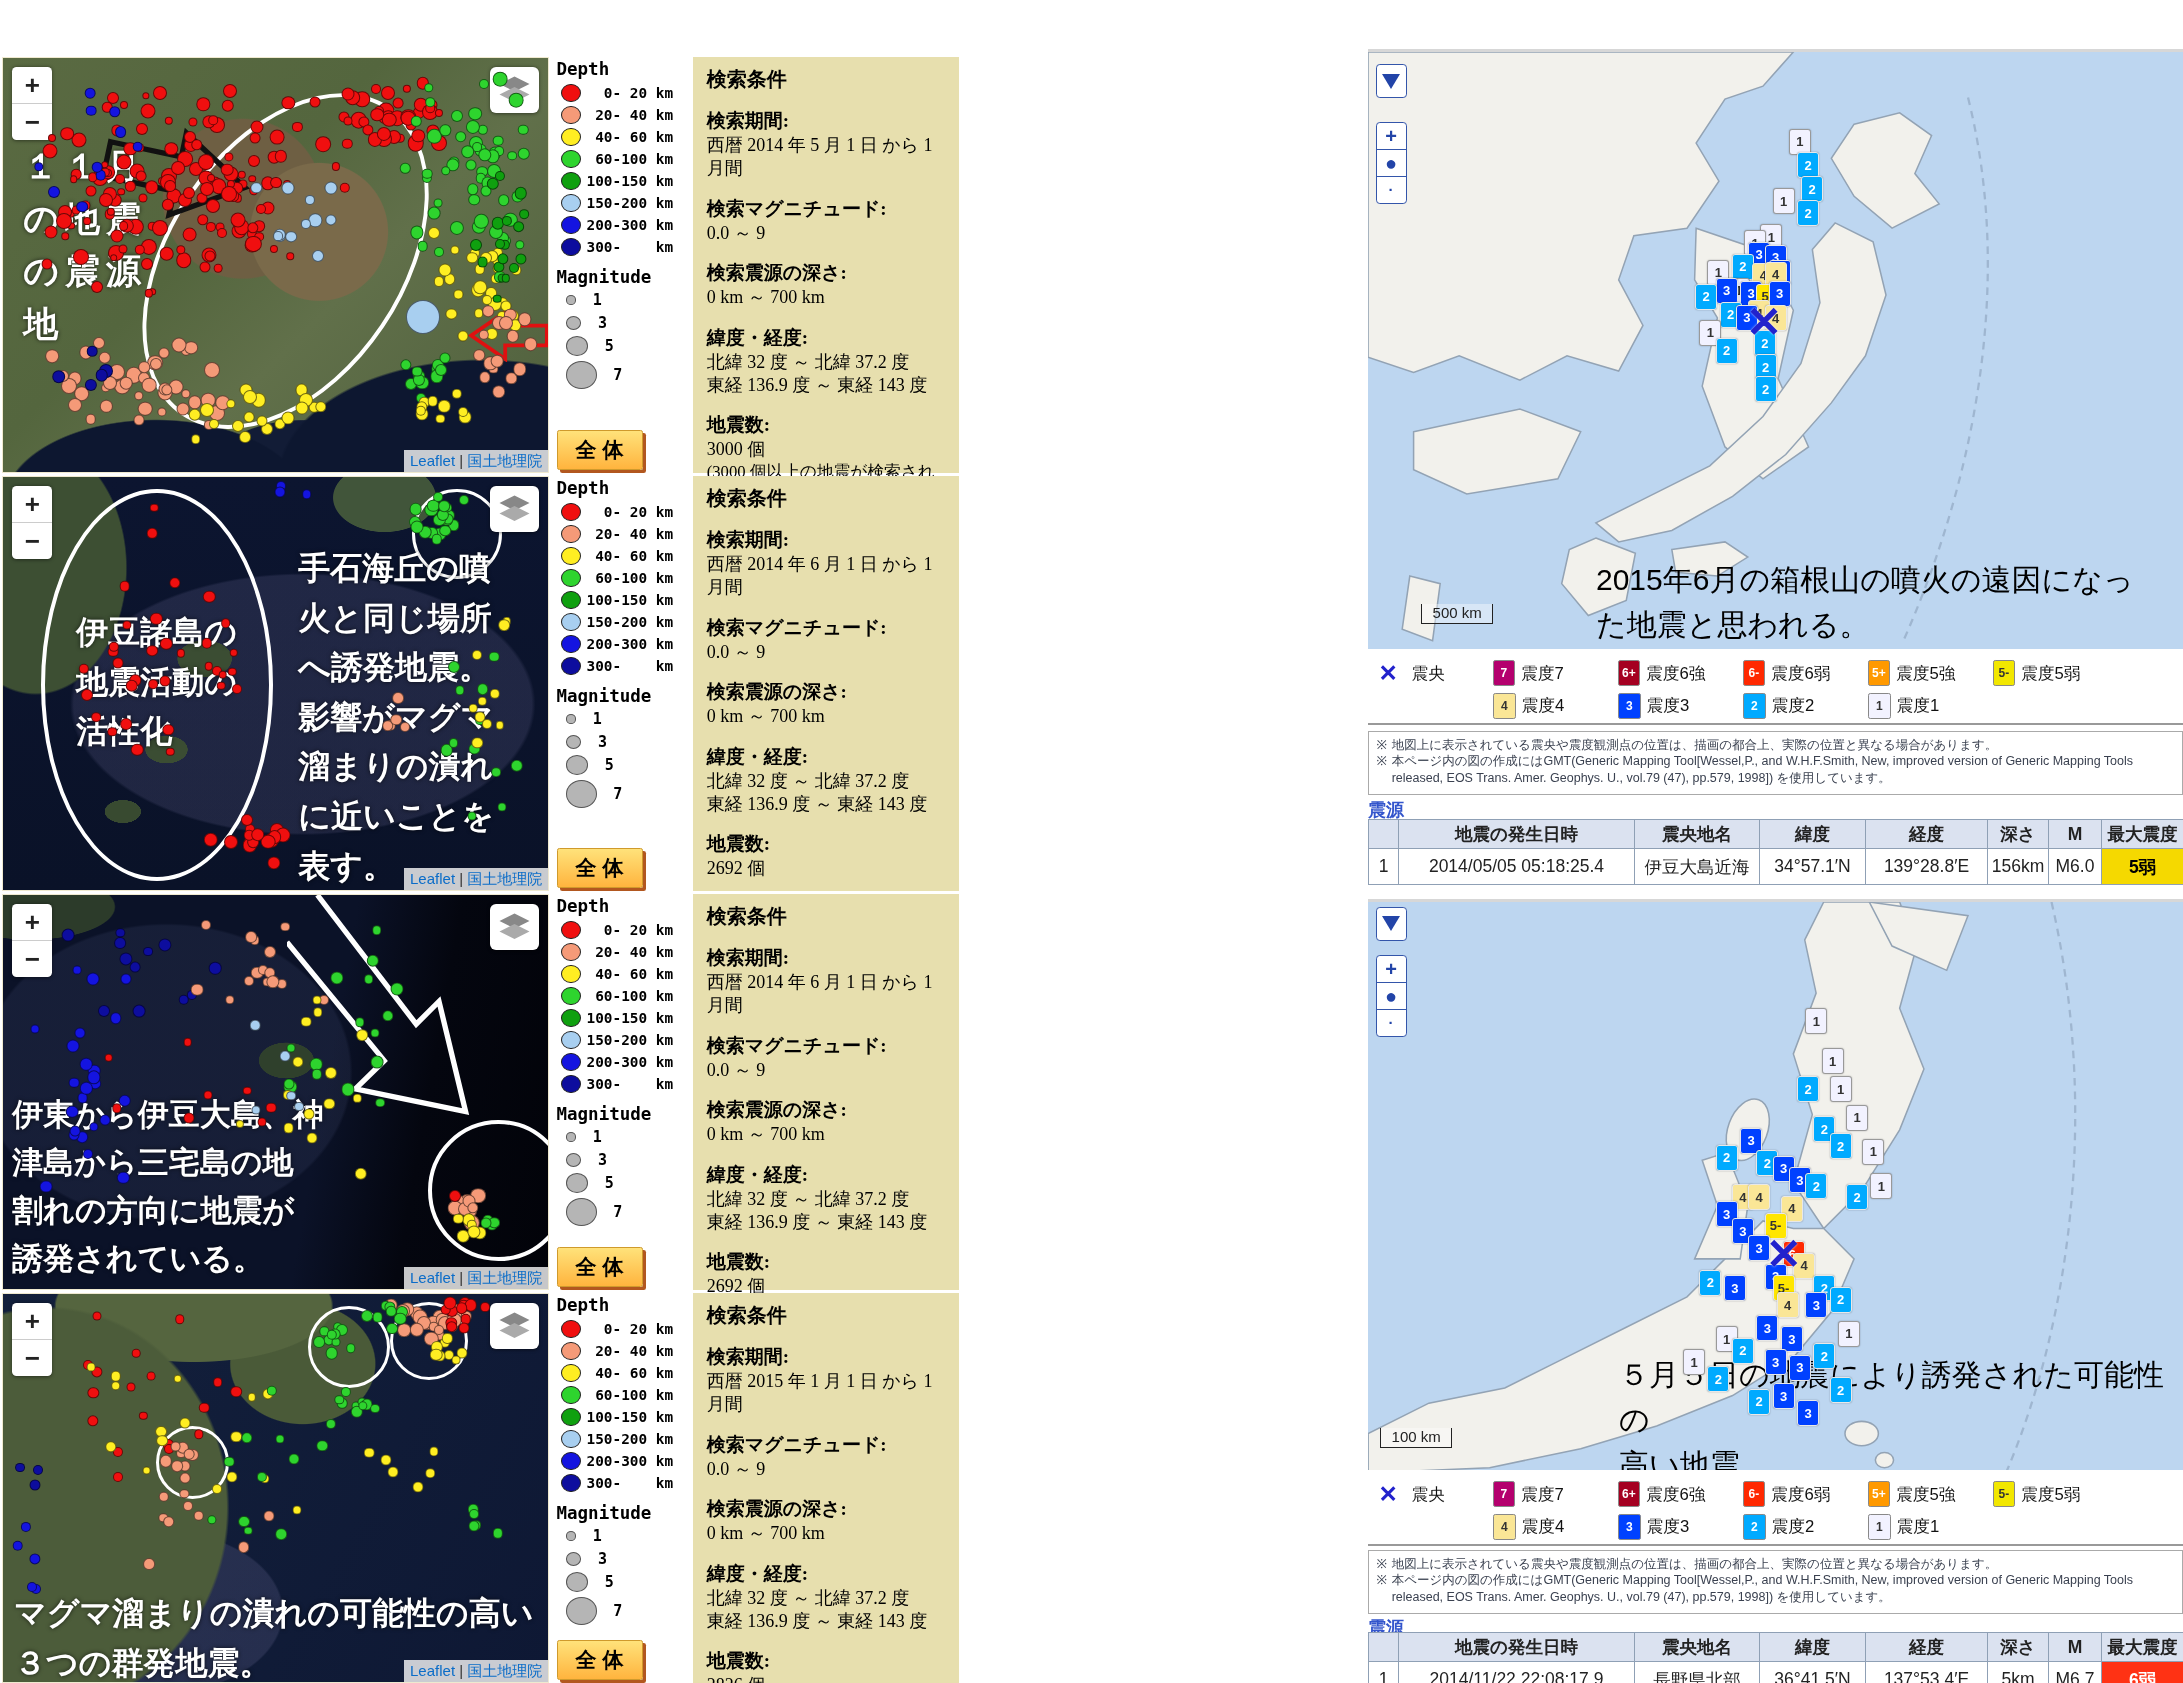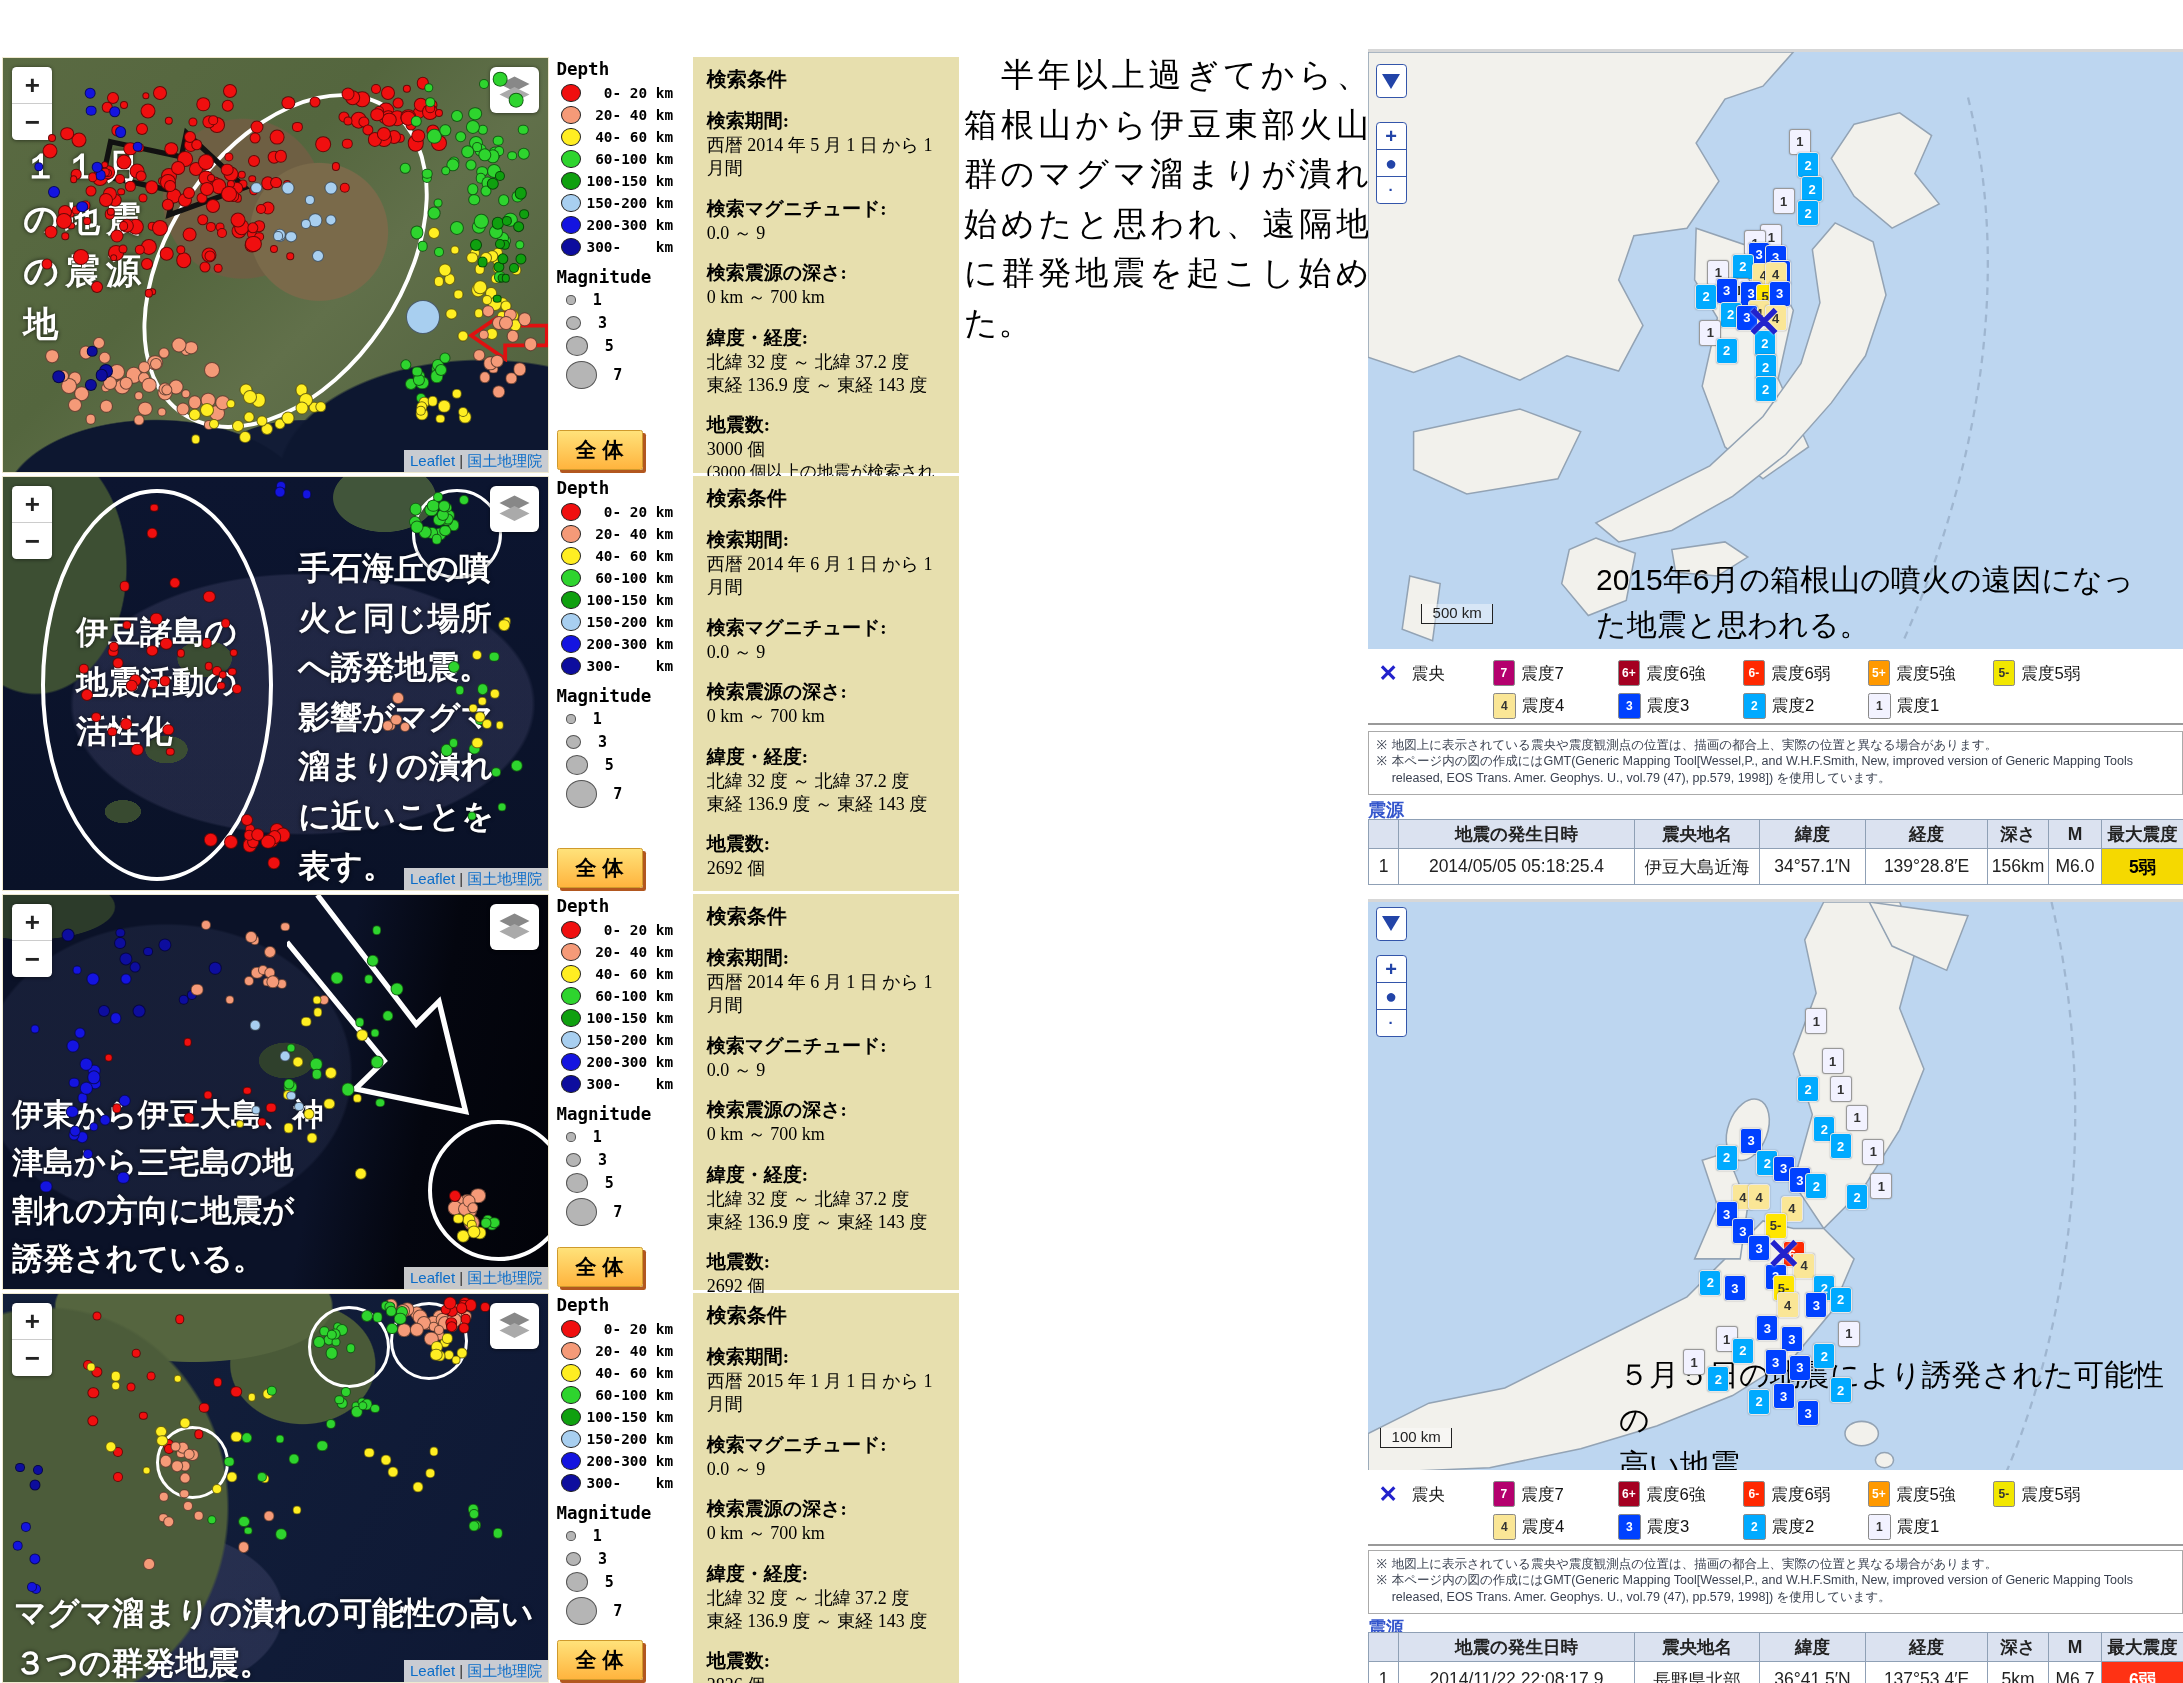--- a/index.html
+++ b/index.html
@@ -1280,21 +1280,20 @@
     <div class="sc-label">検索震源の深さ:</div>
     <div class="sc-value">0 km ～ 700 km</div>
     <div class="sc-label">緯度・経度:</div>
     <div class="sc-value">北緯 32 度 ～ 北緯 37.2 度</div>
     <div class="sc-value">東経 136.9 度 ～ 東経 143 度</div>
     <div class="sc-label">地震数:</div>
     <div class="sc-value">2826 個</div>
   </div>
 
   <div class="article">
-    <p>　半年以上過ぎてから、箱根山から伊豆東部火山群のマグマ溜まりが潰れ始めたと思われ、遠隔地に群発地震を起こし始めた。</p>
   </div>
 
   <div class="rmap" style="top:49px;height:600px">
     <svg class="map-svg" width="815" height="600" viewBox="0 0 1073 790">
       <g fill="#f2f1ec" stroke="#93a3b4" stroke-width="2">
         <path d="M0,0 H560 L520,45 L470,62 L432,120 L462,170 L420,232 L350,242 L330,300 L362,360 L330,420 L262,400 L200,432 L120,400 L60,422 L0,402 Z"></path>
         <path d="M432,232 L520,262 L560,340 L540,430 L580,520 L520,562 L470,520 L440,440 L460,350 L430,300 Z"></path>
         <path d="M60,500 L200,470 L280,500 L250,562 L130,582 L60,550 Z"></path>
         <path d="M640,95 L700,80 L742,110 L720,160 L752,200 L690,232 L640,190 L610,140 Z"></path>
         <path d="M615,225 L665,250 L682,320 L655,400 L610,462 L550,530 L480,585 L400,630 L330,645 L300,620 L360,590 L450,545 L520,480 L570,410 L595,330 L585,260 Z"></path>

